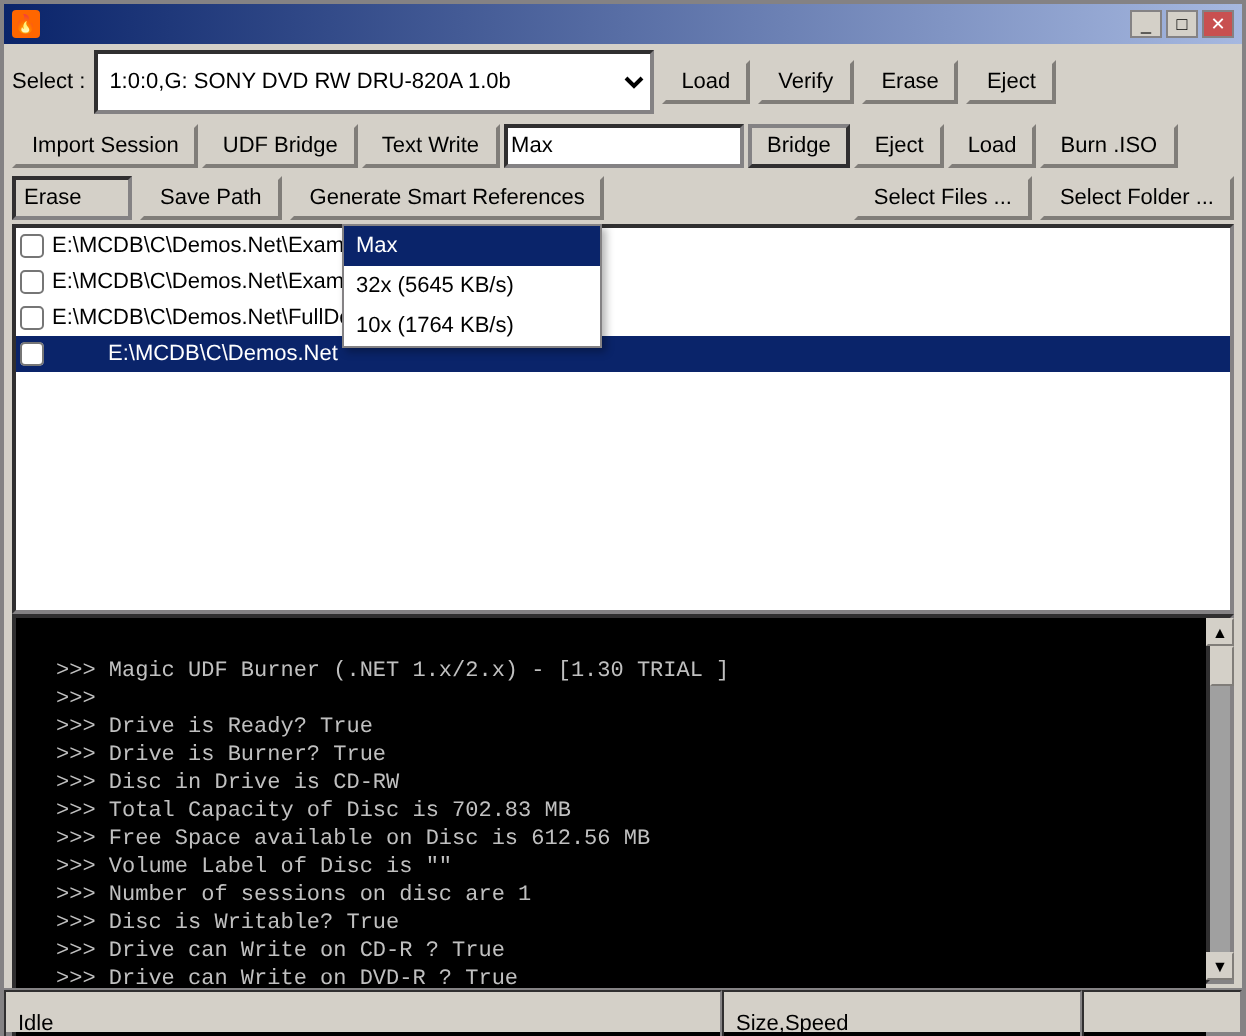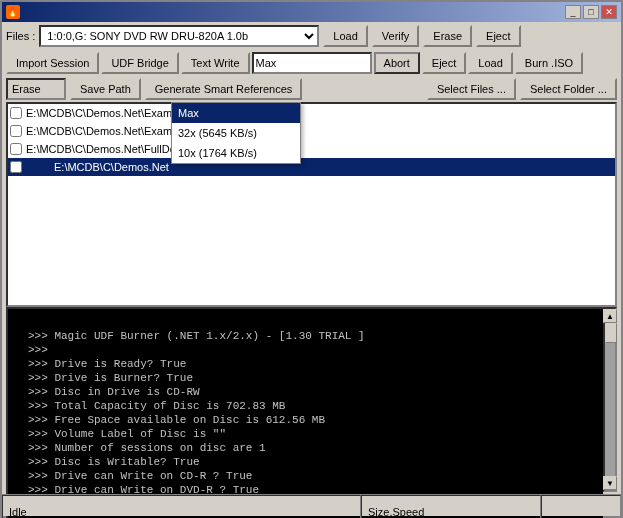--- a/index.html
+++ b/index.html
@@ -76,21 +76,21 @@
       flex-shrink: 0;
     }
     .device-label {
       font-size: 11px;
       color: #000;
     }
     .device-select {
       background: white;
       border: 2px inset #848284;
       font-size: 11px;
-      height: 22px;
+      height: 32px;
       padding: 0 2px;
       flex: 1;
       max-width: 280px;
     }
     .btn {
       height: 22px;
       padding: 0 8px;
       border: 2px outset #d4d0c8;
       background: #d4d0c8;
       cursor: pointer;
@@ -292,40 +292,40 @@
       <span class="title-text"></span>
     </div>
     <div class="title-buttons">
       <div class="title-btn">_</div>
       <div class="title-btn">□</div>
       <div class="title-btn close">✕</div>
     </div>
   </div>
 
   <div class="toolbar-row">
-    <span class="device-label">Files :</span>
+    <span class="device-label">Select :</span>
     <select class="device-select"><option value="1:0:0,G:  SONY    DVD RW DRU-820A  1.0b">1:0:0,G:  SONY    DVD RW DRU-820A  1.0b</option></select>
     <button class="btn">Load</button>
     <button class="btn">Verify</button>
     <button class="btn">Erase</button>
     <button class="btn">Eject</button>
   </div>
 
   <div class="tabs-row">
     <button class="tab">Import Session</button>
     <button class="tab">UDF Bridge</button>
     <button class="tab">Text Write</button>
     <div class="speed-select-wrapper" style="position:relative;">
       <select class="speed-select" id="speedSelect">
         <option>Max</option>
         <option>32x (5645 KB/s)</option>
         <option>10x (1764 KB/s)</option>
       </select>
     </div>
-    <button class="btn btn-abort">Abort</button>
+    <button class="btn btn-abort">Bridge</button>
     <button class="btn">Eject</button>
     <button class="btn">Load</button>
     <button class="btn">Burn .ISO</button>
   </div>
 
   <div class="action-row">
     <div class="path-label">Erase</div>
     <button class="btn">Save Path</button>
     <button class="btn">Generate Smart References</button>
     <div class="spacer"></div>

